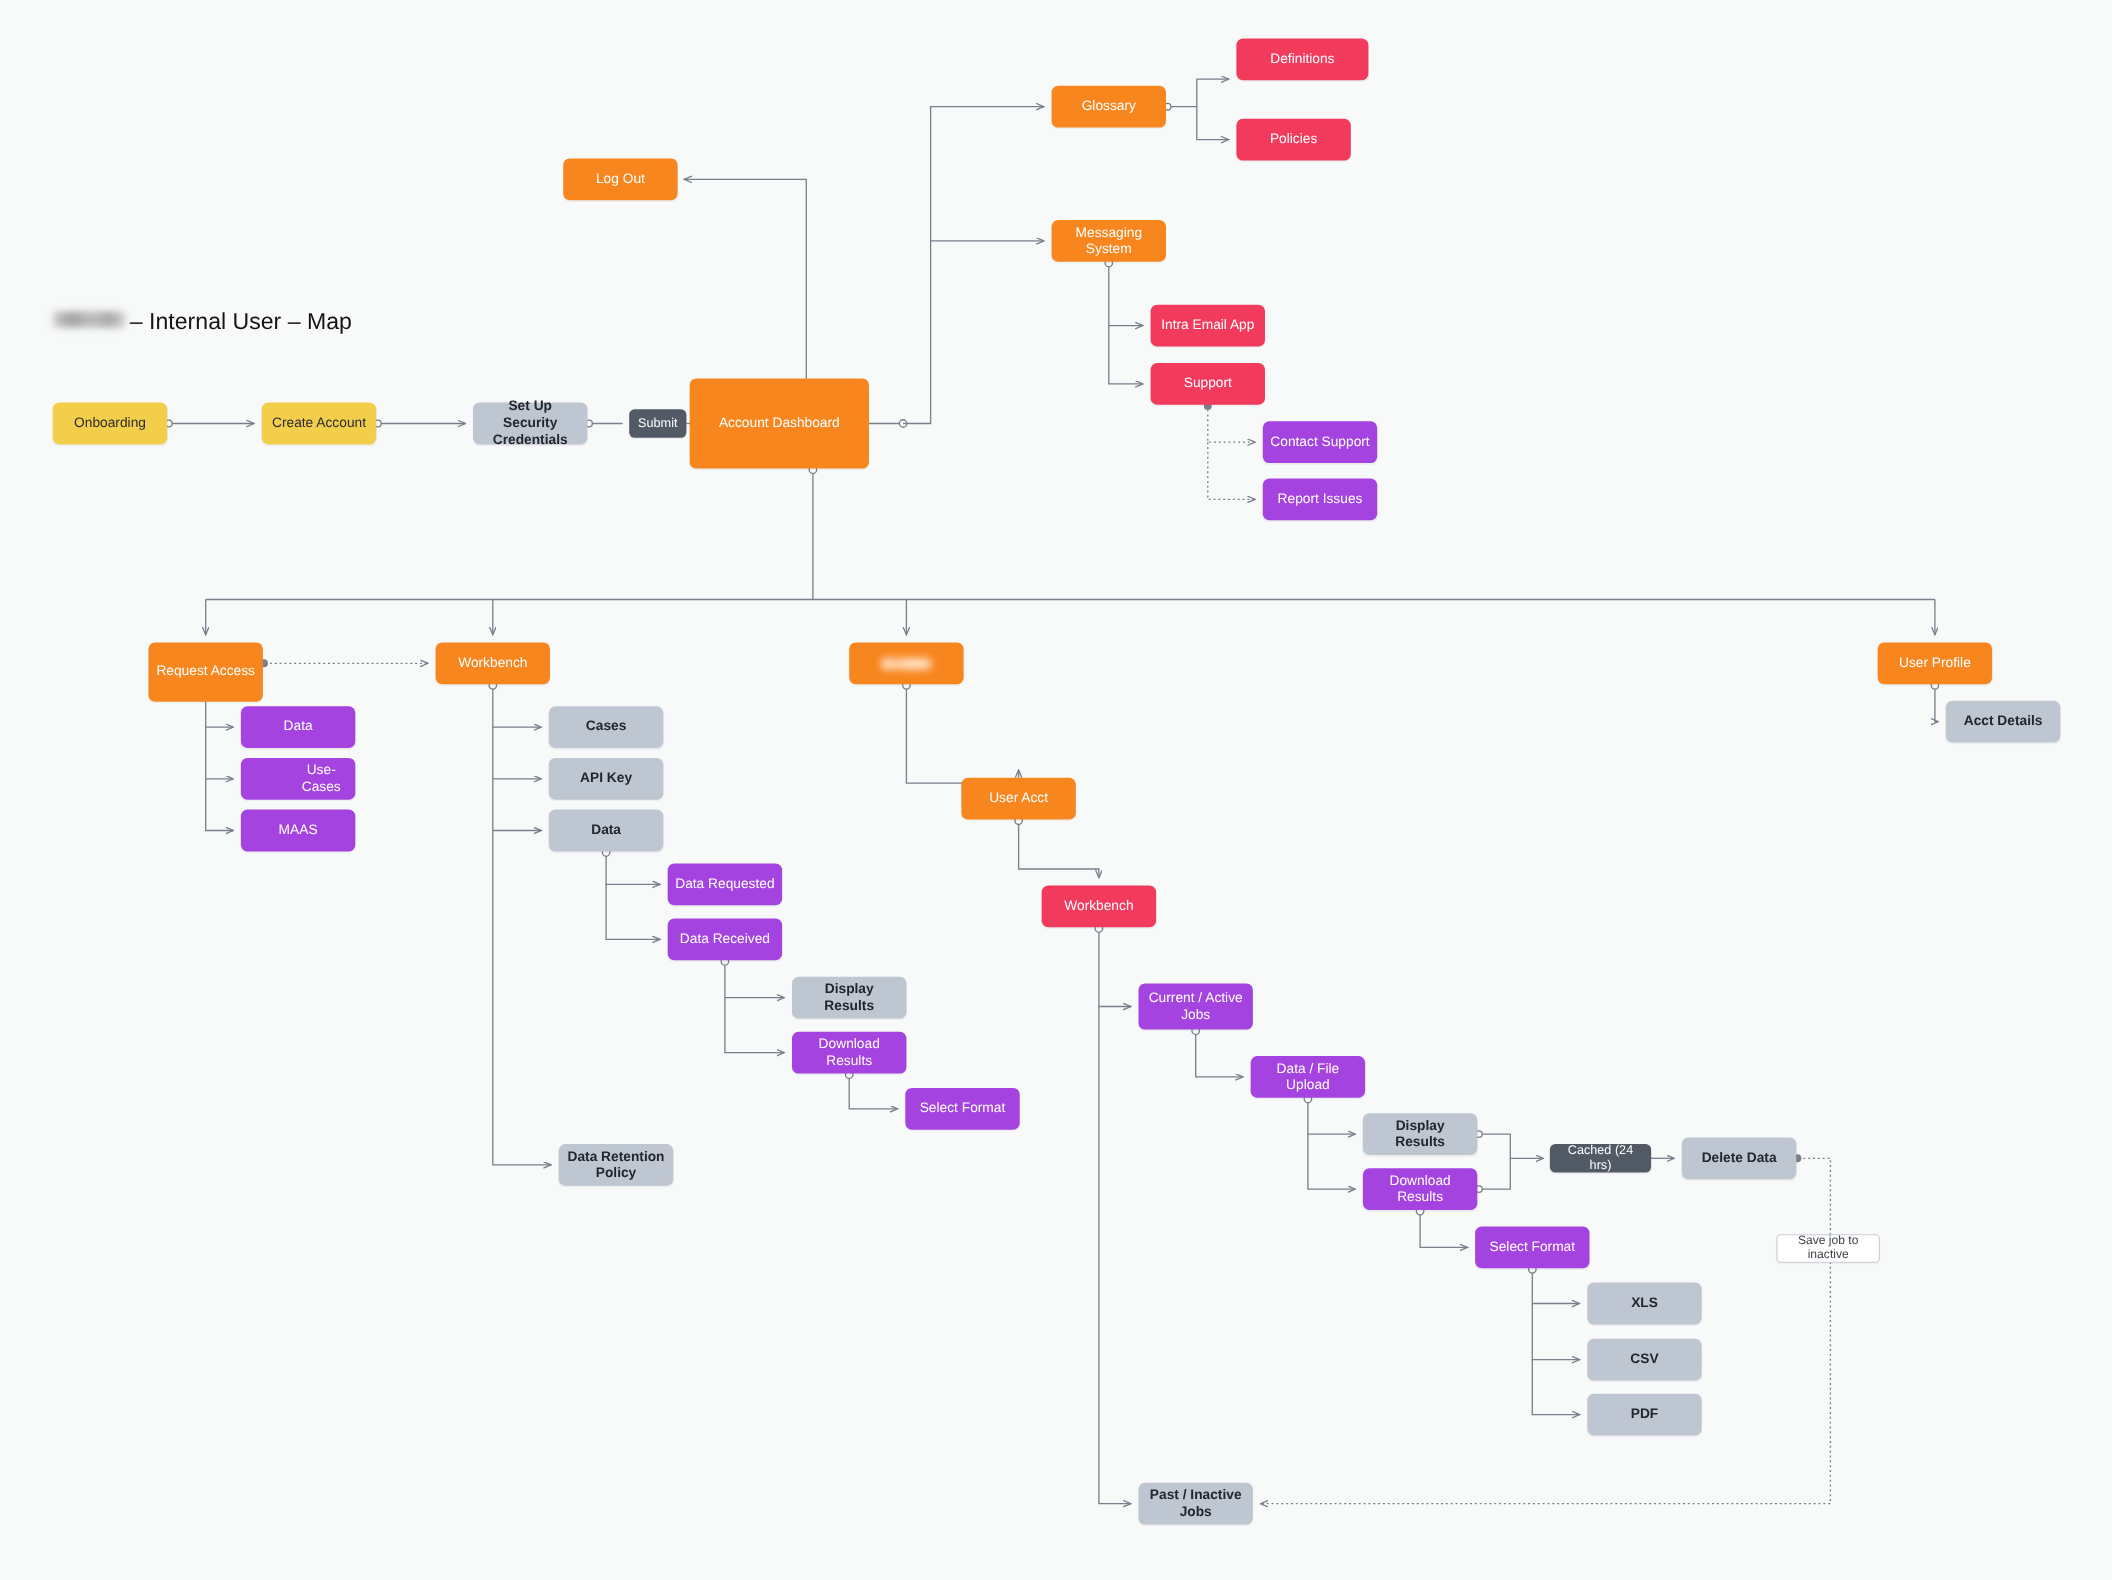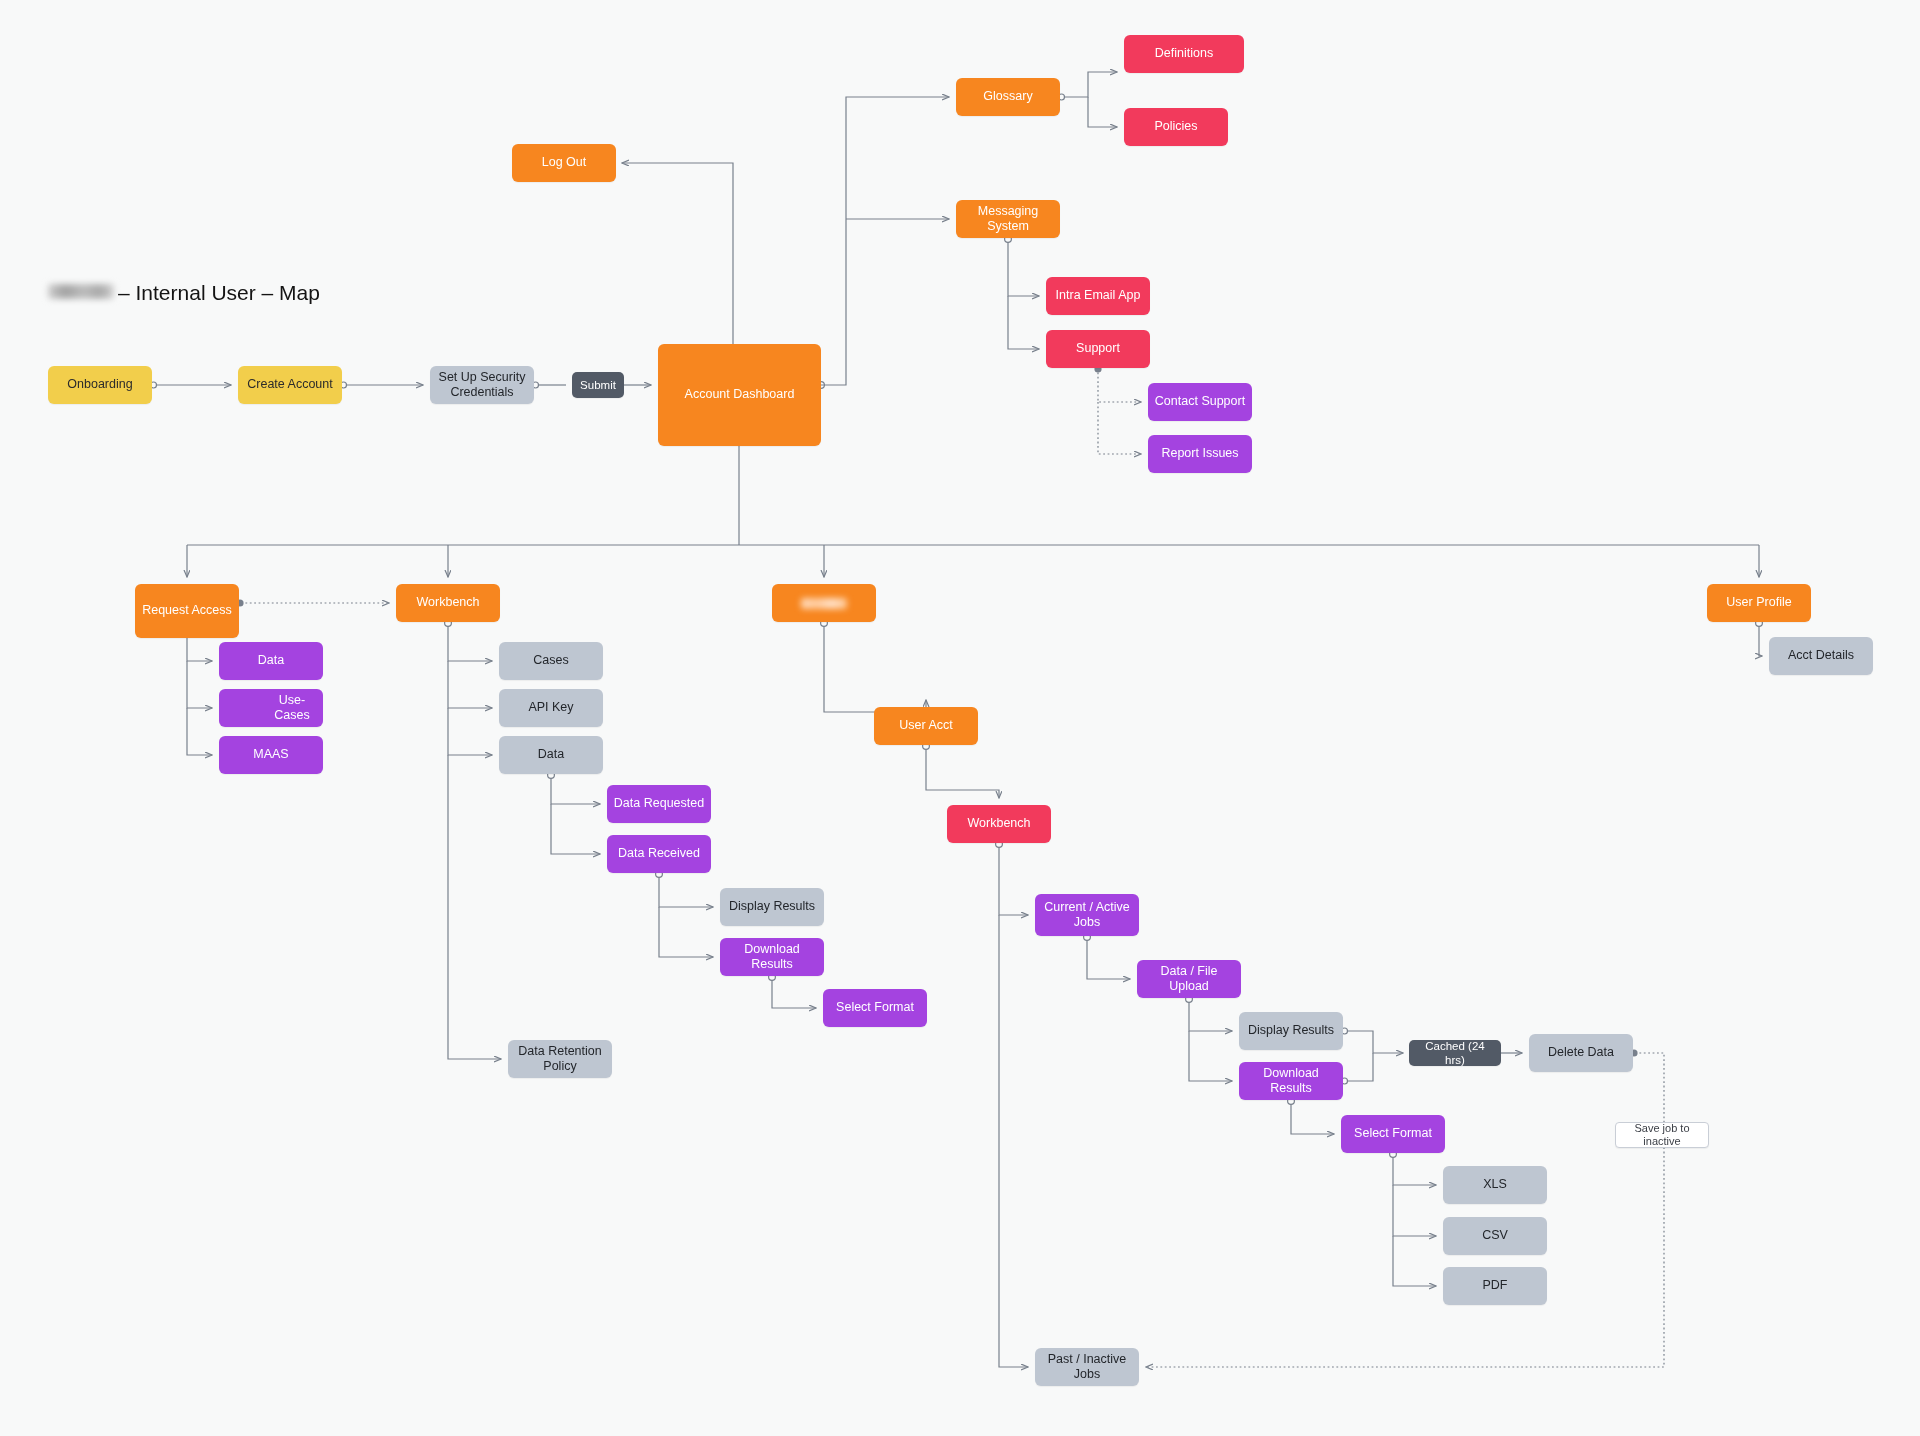--- a/index.html
+++ b/index.html
@@ -22,21 +22,21 @@
     line-height:1.22;
     font-size:12.5px;
     padding:3px 6px;
     white-space:pre-line;
     box-shadow:0 1px 1px rgba(0,0,0,.05);
   }
   .n-orange{background:#F7861F;color:#ffffff;}
   .n-yellow{background:#F2CE4B;color:#2b2b2b;}
   .n-purple{background:#A443E0;color:#ffffff;}
   .n-pink  {background:#F23A5C;color:#ffffff;}
-  .n-gray  {background:#BEC6D1;color:#23262b;}
+  .n-gray  {background:#BEC6D1;color:#23262b;font-weight:bold;}
   .n-dark  {background:#525A66;color:#ffffff;}
   .n-white {background:#ffffff;color:#3b3f46;border:1px solid #c9ced6;}
 
   #key-box{
     position:absolute;left:48px;top:79px;width:310px;height:110px;
     background:#efefef;border:2px dotted #8b8b8b;border-radius:5px;
   }
   #key-title{position:absolute;left:48px;top:12px;font-size:22px;color:#111;letter-spacing:.2px;}
   .key-chip{
     position:absolute;top:50px;height:32px;border-radius:5px;
@@ -184,21 +184,21 @@
       <path d="M1759,622 L1759,656 L1762,656" marker-end="url(#arrow)"></path>
       <circle cx="1759" cy="623" r="3.4" fill="#f8f9f9"></circle>
     </g>
   </svg>
 
   <div class="node n-yellow" style="left:48px;top:366px;width:104px;height:38px;">Onboarding</div>
   <div class="node n-yellow" style="left:238px;top:366px;width:104px;height:38px;">Create Account</div>
   <div class="node n-gray" style="left:430px;top:366px;width:104px;height:38px;">Set Up Security
 Credentials</div>
   <div class="node n-dark" style="left:572px;top:372px;width:52px;height:26px;font-size:11.5px;border-radius:5px;">Submit</div>
-  <div class="node n-orange" style="left:658px;top:344px;width:163px;height:102px;">Account Dashboard</div>
+  <div class="node n-orange" style="left:627px;top:344px;width:163px;height:82px;">Account Dashboard</div>
   <div class="node n-orange" style="left:512px;top:144px;width:104px;height:38px;">Log Out</div>
 
   <div class="node n-orange" style="left:956px;top:78px;width:104px;height:38px;">Glossary</div>
   <div class="node n-pink" style="left:1124px;top:35px;width:120px;height:38px;">Definitions</div>
   <div class="node n-pink" style="left:1124px;top:108px;width:104px;height:38px;">Policies</div>
 
   <div class="node n-orange" style="left:956px;top:200px;width:104px;height:38px;">Messaging System</div>
   <div class="node n-pink" style="left:1046px;top:277px;width:104px;height:38px;">Intra Email App</div>
   <div class="node n-pink" style="left:1046px;top:330px;width:104px;height:38px;">Support</div>
   <div class="node n-purple" style="left:1148px;top:383px;width:104px;height:38px;">Contact Support</div>

